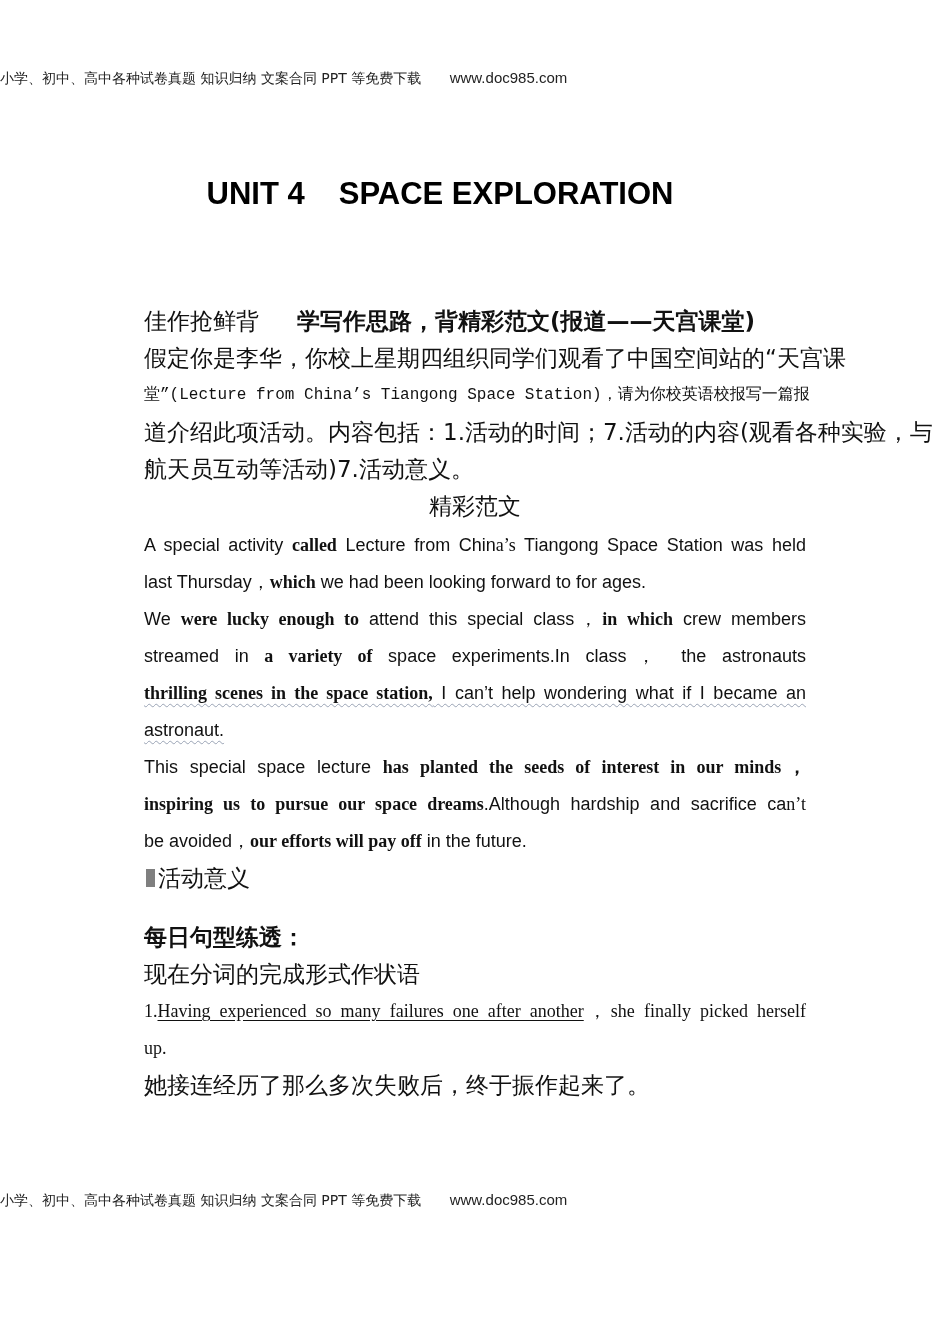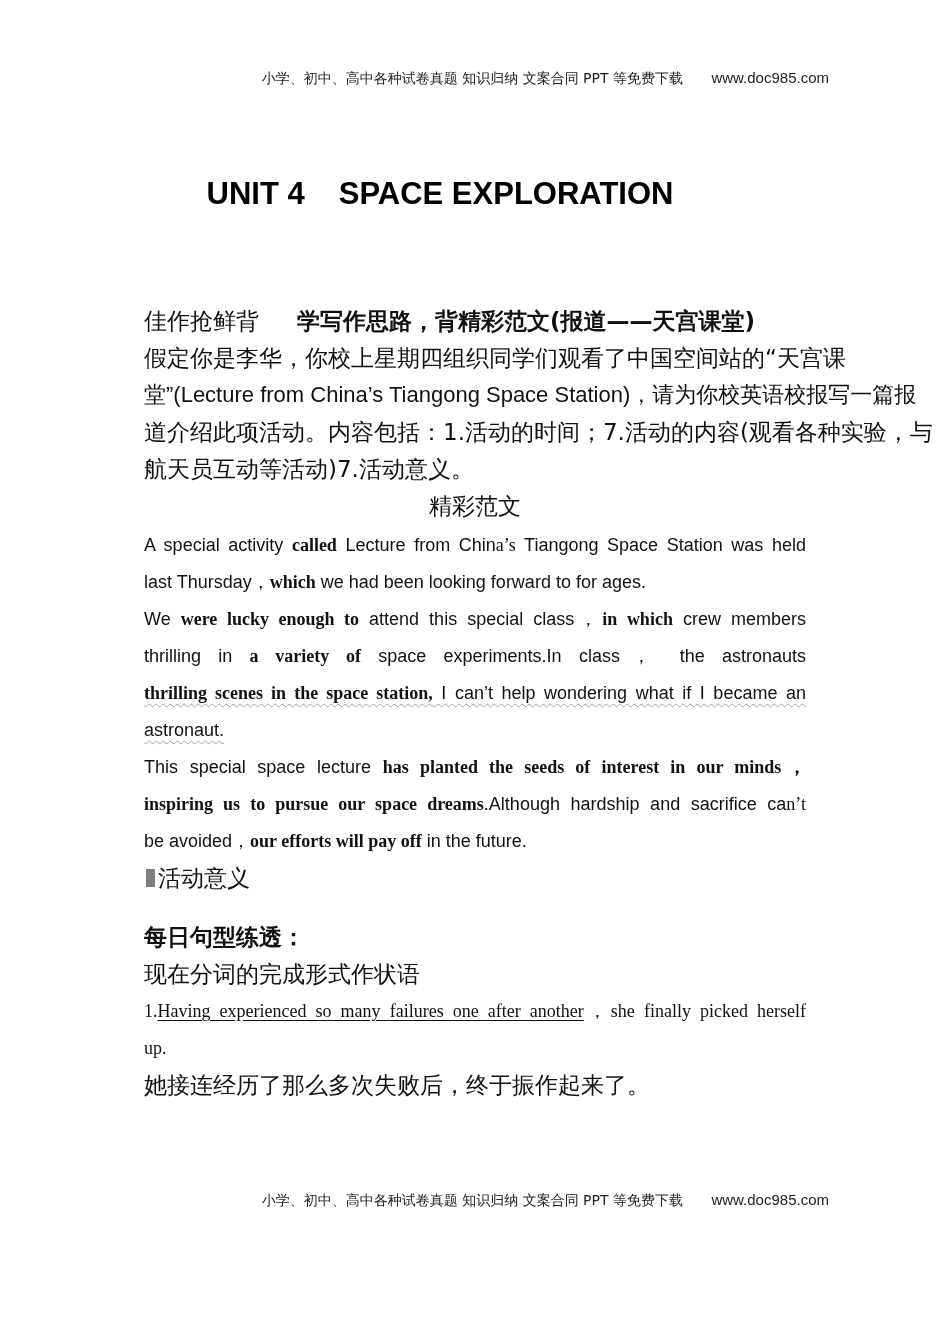--- a/index.html
+++ b/index.html
@@ -1,18 +1,18 @@
 <!DOCTYPE html>
 <html><head>
 <meta charset="utf-8">
 <style>
   html, body { margin:0; padding:0; background:#ffffff; }
   body { width:950px; height:1344px; position:relative; overflow:hidden; color:#111; }
   .hdr, .ftr {
-    position:absolute; left:0; width:829px; text-align:right;
+    position:absolute; left:0; width:829px; text-align:left;
     font-family:"DejaVu Sans", sans-serif; font-size:14px; color:#222;
   }
   .hdr { top:69px; }
   .ftr { top:1191px; }
   .hdr .url, .ftr .url { margin-left:24px; font-family:"Liberation Sans", sans-serif; font-size:15px; }
   .title {
     position:absolute; top:176px; left:0; width:880px; text-align:center;
     font-family:"Liberation Sans", sans-serif; font-weight:bold; font-size:31px; letter-spacing:0px; color:#000;
   }
   .title .gap { display:inline-block; width:34px; }
@@ -42,35 +42,35 @@
 </div>
 
 <div class="content">
 
   <div class="line cjk">
     <span>佳作抢鲜背</span><span style="display:inline-block;width:38px"></span><span style="font-weight:bold">学写作思路，背精彩范文(报道——天宫课堂)</span>
   </div>
 
   <div>
     <div class="line cjk just">假定你是李华，你校上星期四组织同学们观看了中国空间站的“天宫课</div>
-    <div class="line cjk just" style="font-family:Liberation Sans, sans-serif;font-size:22px">堂”(Lecture from China’s Tiangong Space Station)，请为你校英语校报写一篇报</div>
+    <div class="line cjk just" style="font-family:Liberation Mono, monospace;font-size:16px">堂”(Lecture from China’s Tiangong Space Station)，请为你校英语校报写一篇报</div>
     <div class="line cjk just">道介绍此项活动。内容包括：1.活动的时间；7.活动的内容(观看各种实验，与</div>
     <div class="line cjk">航天员互动等活动)7.活动意义。</div>
   </div>
 
   <div class="line cjk center">精彩范文</div>
 
   <div class="sans">
     <div class="eng just"><span>A special activity </span><b class="s">called</b><span> Lecture from Chin</span><span class="serif">a’s</span><span> Tiangong Space Station was held</span></div>
     <div class="eng"><span>last Thursday，</span><b class="s">which</b><span> we had been looking forward to for ages.</span></div>
   </div>
 
   <div class="sans">
     <div class="eng just"><span>We  </span><b class="s">were lucky enough to</b><span> attend this special class，</span><b class="s">in which</b><span> crew members</span></div>
-    <div class="eng just"><span>thrilling in  </span><b class="s">a variety of</b><span> space experiments.In class， the astronauts</span></div>
+    <div class="eng just"><span>streamed in  </span><b class="s">a variety of</b><span> space experiments.In class， the astronauts</span></div>
     <div class="eng just wavy"><b class="s">thrilling scenes in the space station,</b><span> I can’t help wondering what if I became an</span></div>
     <div class="eng"><span class="wavy">astronaut.</span></div>
   </div>
 
   <div class="sans">
     <div class="eng just"><span>This special space lecture </span><b class="s">has planted the seeds of interest in our minds，</b></div>
     <div class="eng just"><b class="s">inspiring us to pursue our space dreams</b><span>.Although hardship and sacrifice ca</span><span class="serif">n’t</span></div>
     <div class="eng"><span>be avoided，</span><b class="s">our efforts will pay off</b><span> in the future.</span></div>
   </div>
 

